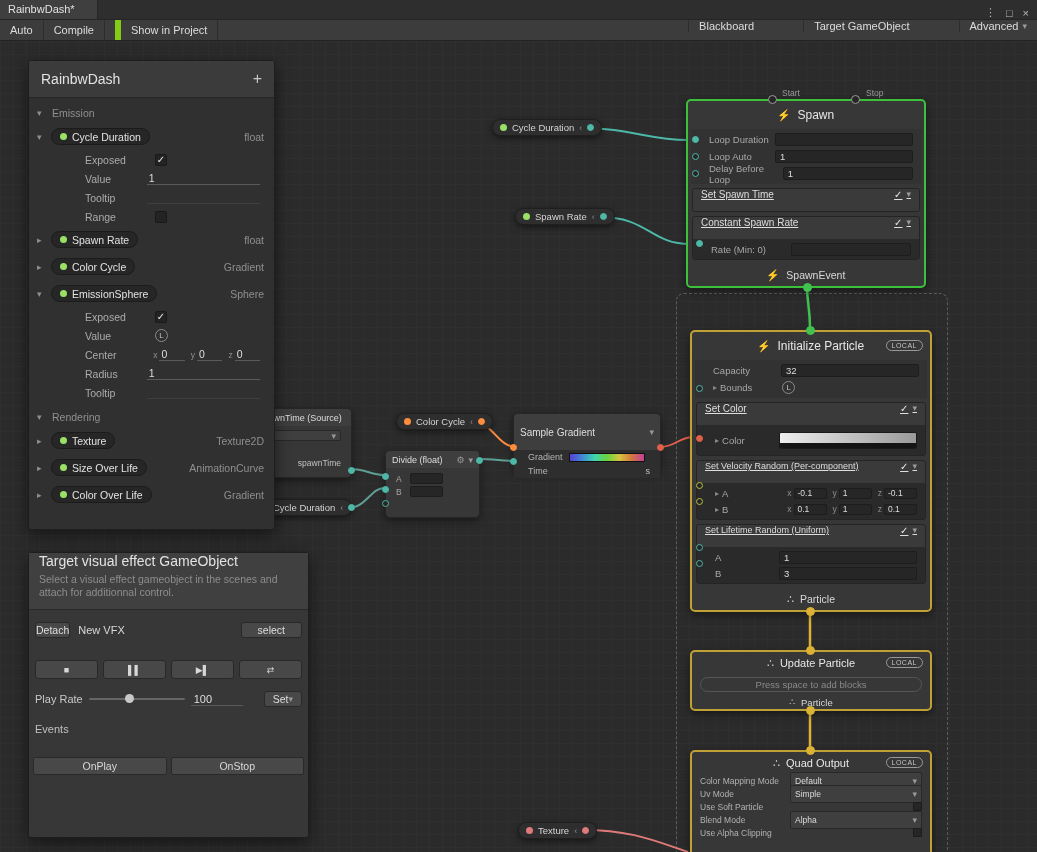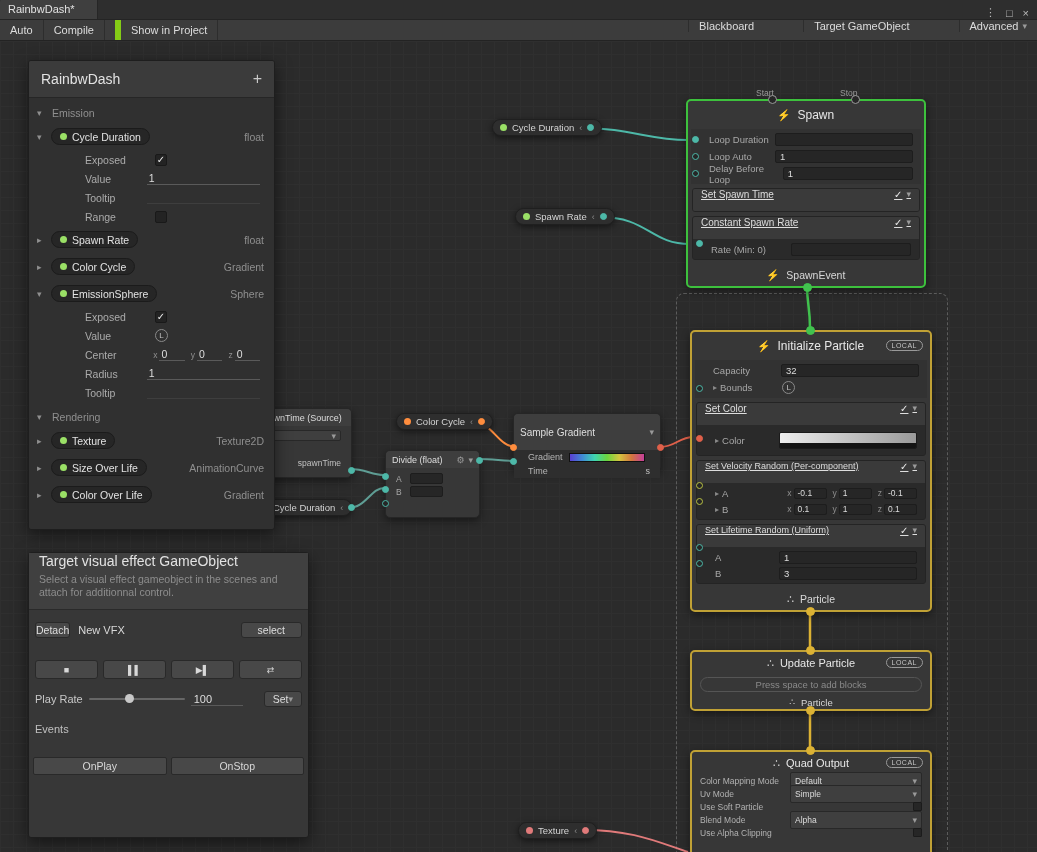--- a/index.html
+++ b/index.html
@@ -53,21 +53,21 @@
   .plabel { color:#a8a8a8; }
   .pfield { margin-left:auto; width:138px; height:13px; background:#262626; border:1px solid #1d1d1d;
     border-radius:2px; color:#dcdcdc; font-size:9.5px; line-height:11px; padding:0 4px; }
   .block { margin:4px 4px 0 4px; background:#2c2c2c; border:1px solid #242424; border-radius:3px; overflow:hidden; }
   .block-h { display:flex; align-items:flex-start; height:22px; background:#3a3a3a; padding:0 8px;
     color:#dedede; font-size:10px;text-decoration:underline; }
   .block-h .flex1 { flex:1; }
   .subrows { background:#2a2a2a; padding:2px 0; }
   .footerrow { height:22px; display:flex; align-items:center; justify-content:center; gap:6px;
     font-size:10.5px; color:#d8d8d8; margin-top:4px; }
-  .flowlbl { position:absolute; font-size:8.5px; color:#9a9a9a; }
+  .flowlbl { position:absolute; font-size:8.5px; color:#9a9a9a;margin-left:26px; }
   .ghost { margin:3px 8px; height:15px; line-height:14px; text-align:center; border:1px solid #555;
     border-radius:8px; color:#8a8a8a; font-size:9.5px; }
   .expander { color:#8a8a8a; font-size:8px; margin-right:3px; }
   .checkmini { color:#e8e8e8; font-size:10px; margin-right:4px; }
 
   
   .port { position:absolute; width:7px; height:7px; border-radius:50%; border:1.5px solid #4db8a8;
     background:#262626; z-index:4; }
   .port.filled { background:#4db8a8; }
   .p-orange { border-color:#ff8d3e; } .p-orange.filled { background:#ff8d3e; }

